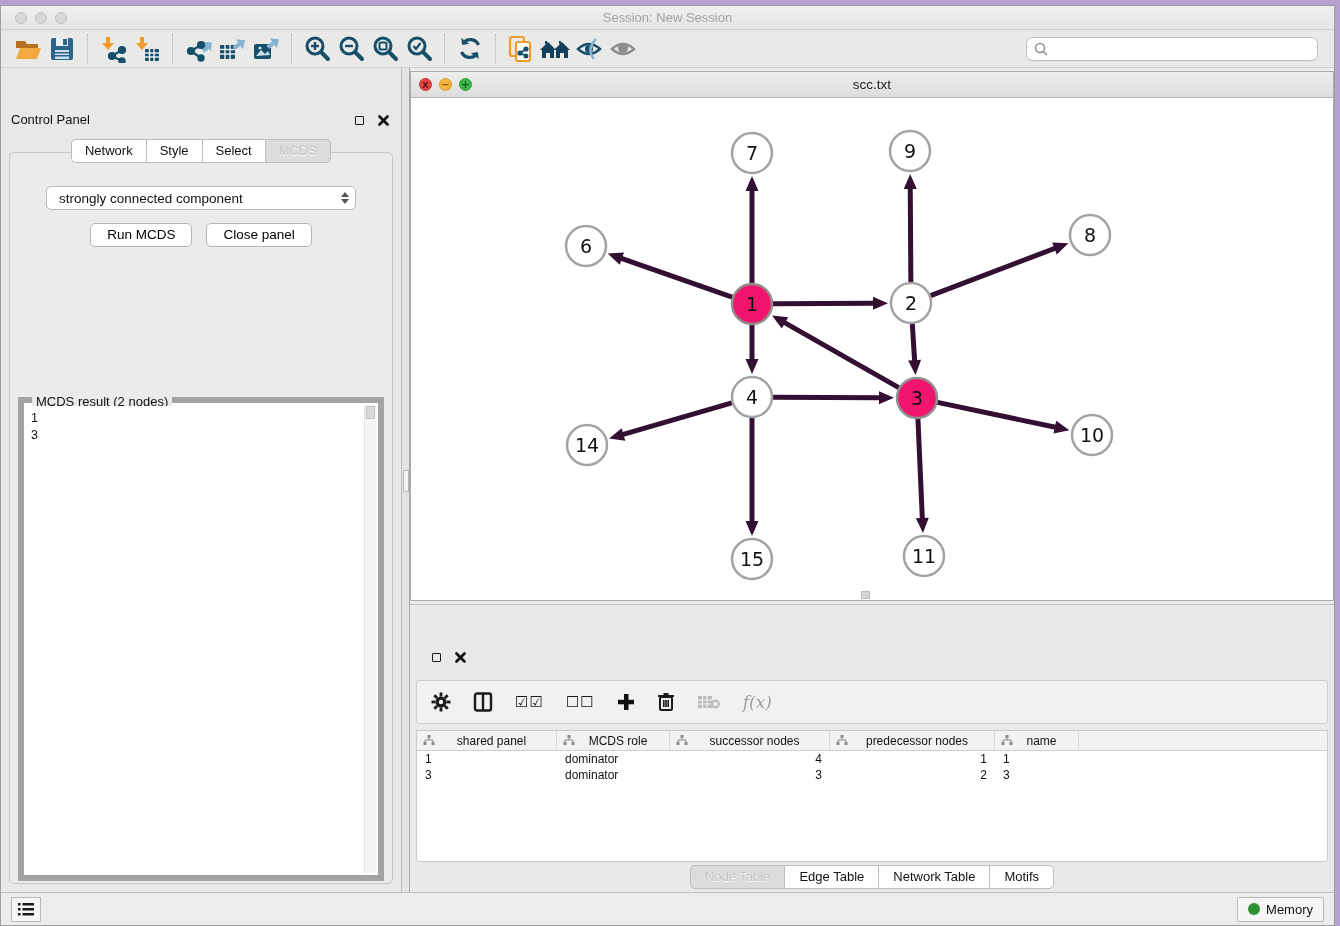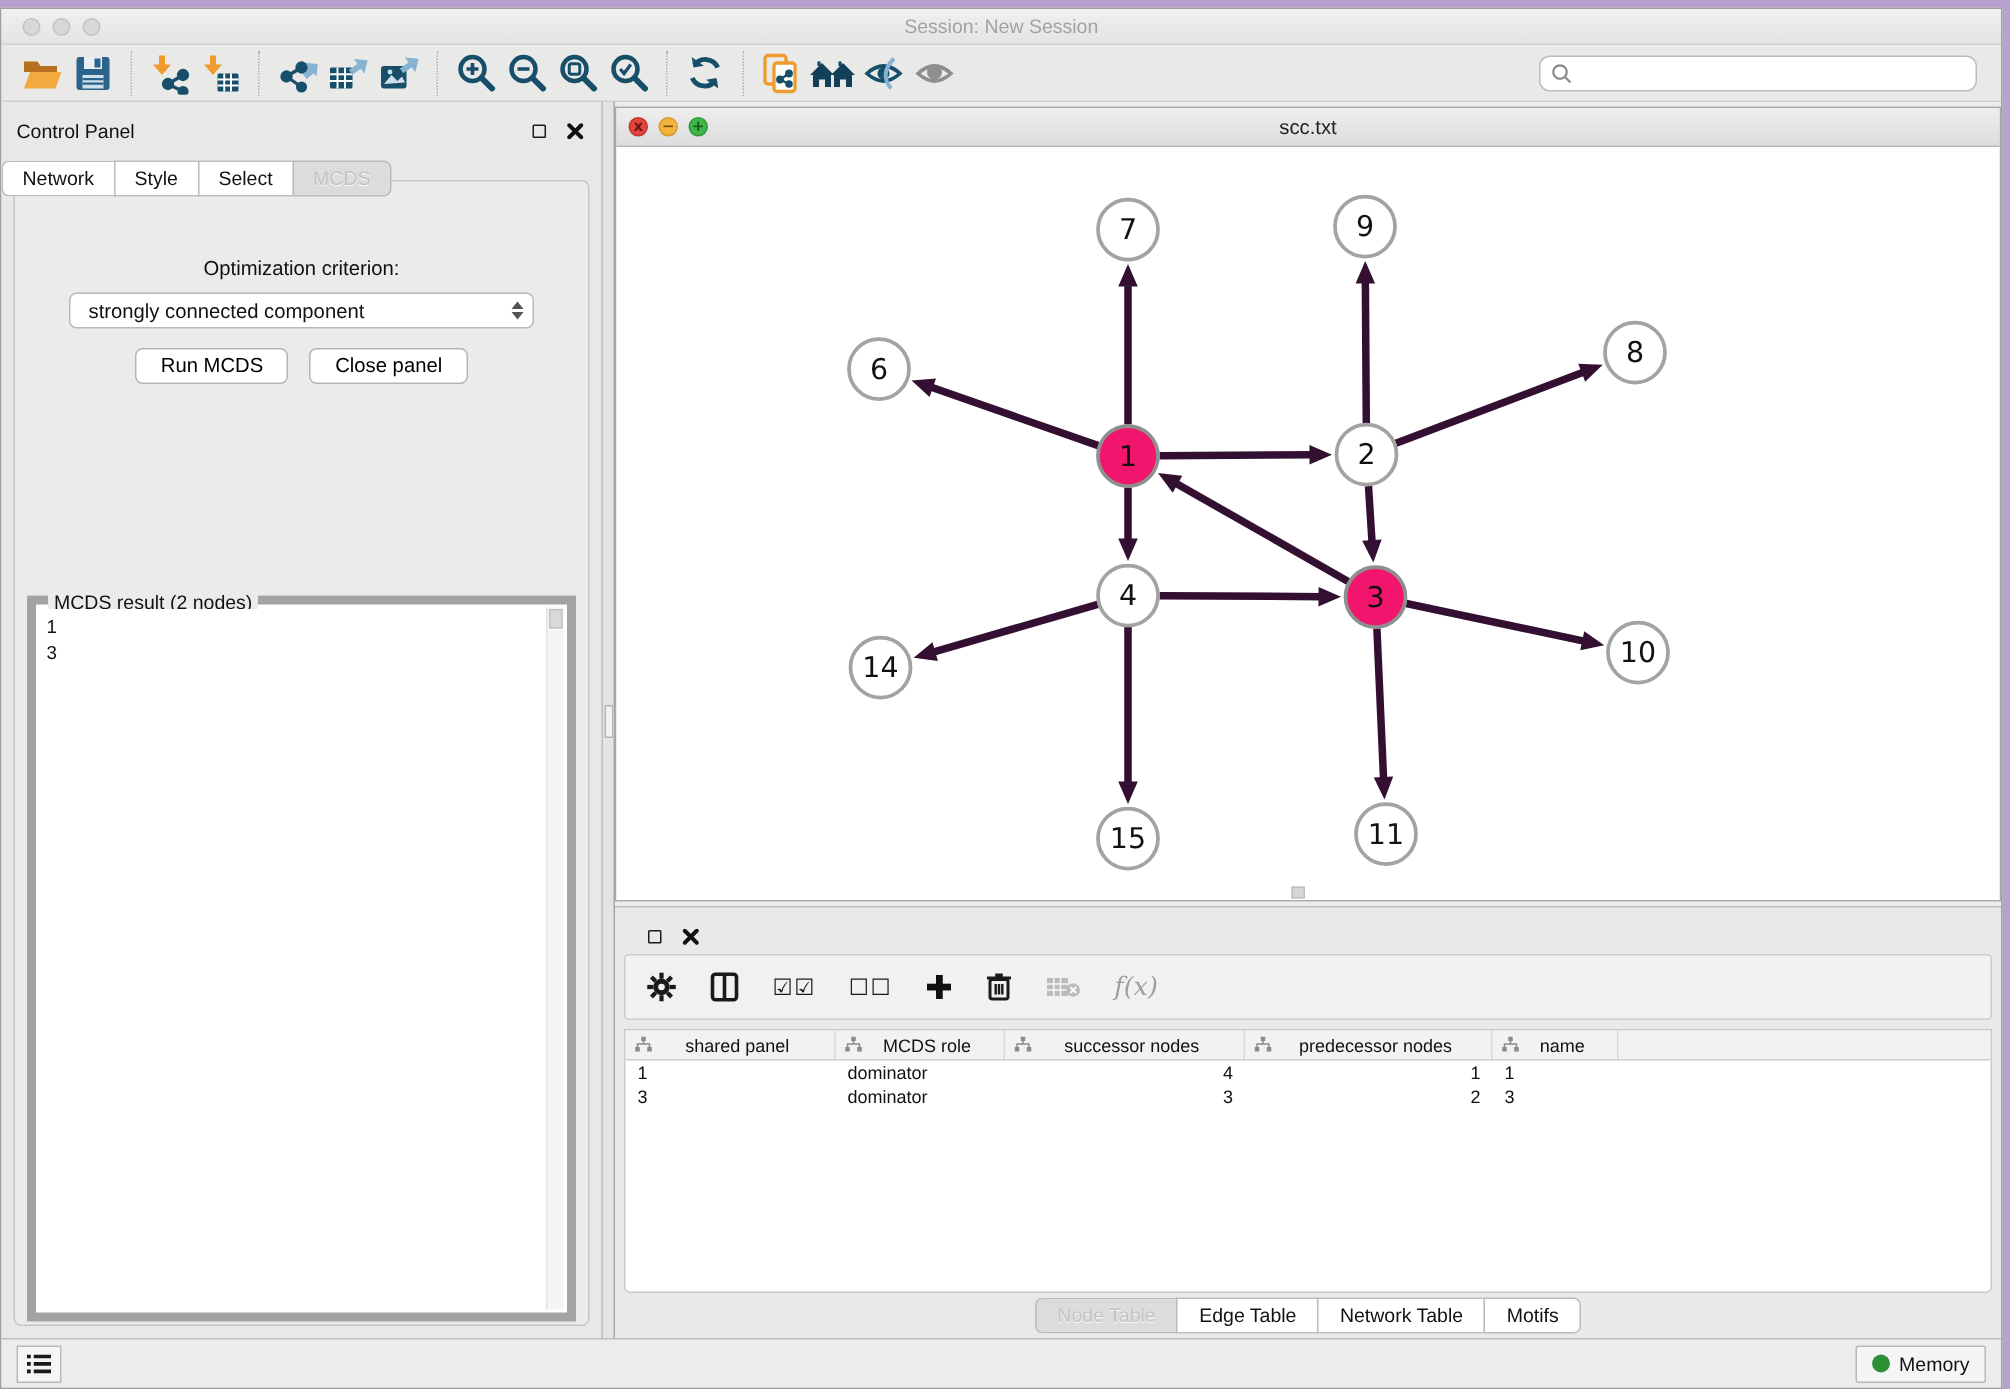--- a/index.html
+++ b/index.html
@@ -19,26 +19,26 @@
   .tsep { width:1px; height:30px; border-left:1px dotted #b2b2b2; margin:0 8px; }
   .spacer { flex:1; }
   .searchbox { width:292px; height:24px; background:#fff; border:1px solid #bdbdbd; border-radius:7px; display:flex; align-items:center; padding:0 7px; margin-right:6px; }
   .searchbox input { border:none; outline:none; flex:1; font-size:12px; margin-left:5px; background:transparent; }
 
   
   .main { flex:1; display:flex; min-height:0; }
 
   
   .cpanel { width:400px; background:#e8e8e8; display:flex; flex-direction:column; padding-bottom:8px; }
-  .panel-head { height:27px; display:flex; align-items:flex-end; padding:0 10px; }
+  .panel-head { height:27px; display:flex; align-items:flex-start; padding:0 10px;margin-top:44px; }
   .panel-head .ptitle { flex:1; font-size:13px; color:#111; }
   .mini-ic { width:16px; height:16px; display:flex; align-items:center; justify-content:center; margin-left:8px; }
   .sq { width:9px; height:9px; border:1.6px solid #1a1a1a; border-radius:1px; display:inline-block; }
 
-  .tabrow { display:flex; position:relative; z-index:2;margin-top:12px; }
+  .tabrow { display:flex; justify-content:center; position:relative; z-index:2; }
   .seg { background:#fff; border:1px solid #bcbcbc; border-right:none; padding:3px 13px 4px; font-size:13px; color:#111; }
   .seg:first-child { border-radius:5px 0 0 5px; }
   .seg:last-child { border-radius:0 5px 5px 0; border-right:1px solid #bcbcbc; }
   .seg.sel { background:#dcdcdc; color:#c2c2c2; text-shadow:0 1px 0 #fff; }
 
   .cp-content { flex:1; margin:-11px 8px 0; background:#ebebeb; border:1px solid #c6c6c6; border-radius:5px; padding-top:24px; display:flex; flex-direction:column; min-height:0; }
   .opt-label { text-align:center; font-size:13.5px; margin-top:26px; }
   .dropdown { margin:9px 36px 0; height:24px; background:#fff; border:1px solid #b9b9b9; border-radius:5px; display:flex; align-items:center; padding:0 6px 0 12px; font-size:13.5px;gap:26px; }
   .dropdown .dd-label { flex:1; }
   .spin { display:flex; flex-direction:column; gap:2px; align-items:center; }
@@ -284,21 +284,20 @@
             </svg>
         </span>
       </div>
       <div class="tabrow">
         <div class="seg">Network</div>
         <div class="seg">Style</div>
         <div class="seg">Select</div>
         <div class="seg sel">MCDS</div>
       </div>
       <div class="cp-content">
-        <div class="opt-label">Optimization criterion:</div>
         <div class="dropdown">
           <span class="dd-label">strongly connected component</span>
           <span class="spin">
               <i class="up"></i>
               <i class="dn"></i>
             </span>
         </div>
         <div class="btnrow">
           <button class="btn">Run MCDS</button>
           <button class="btn">Close panel</button>

